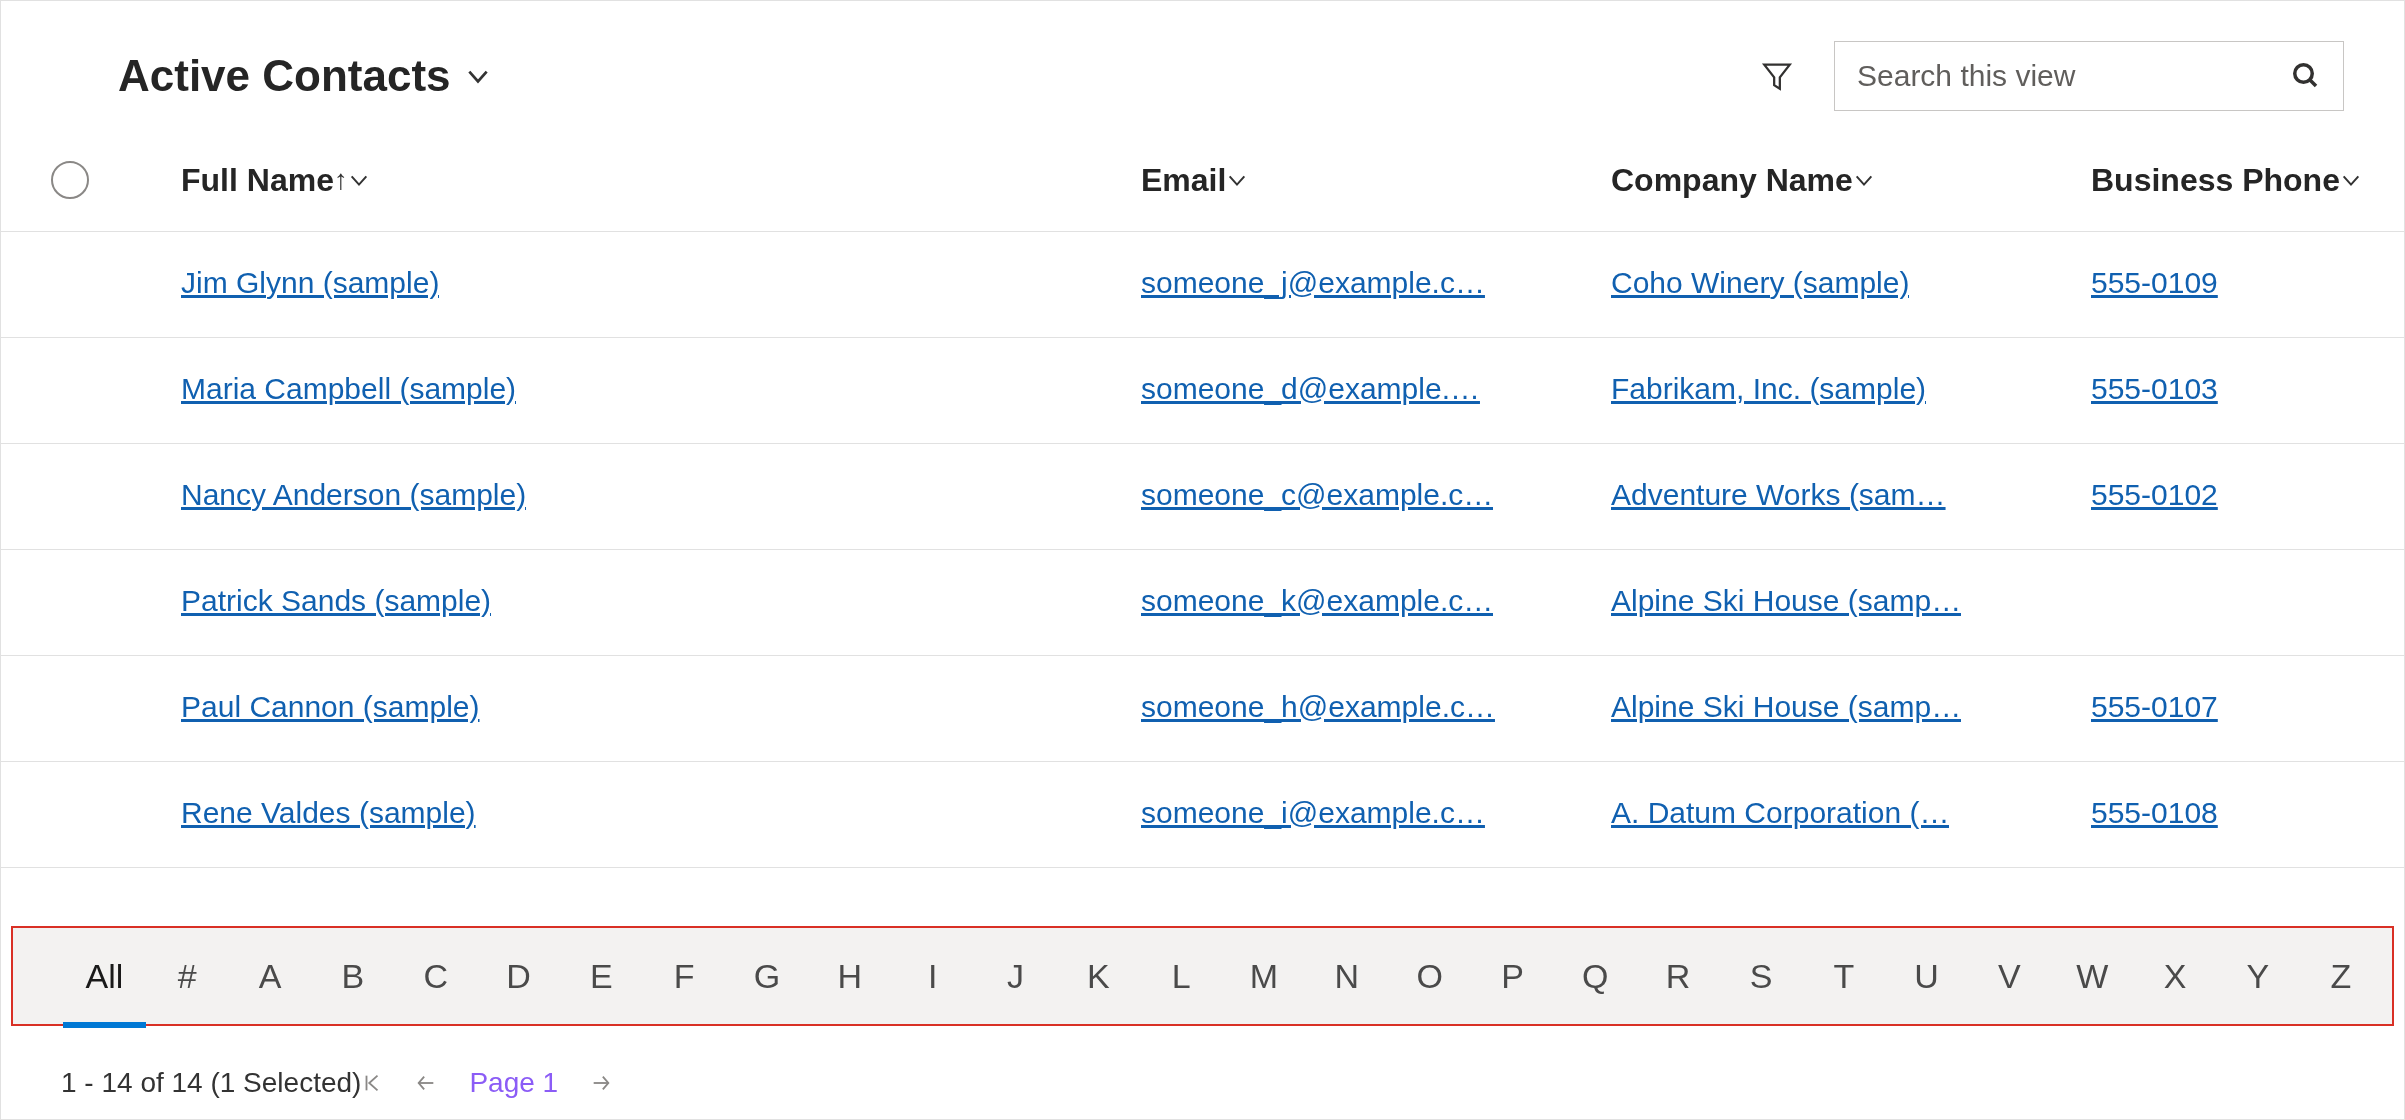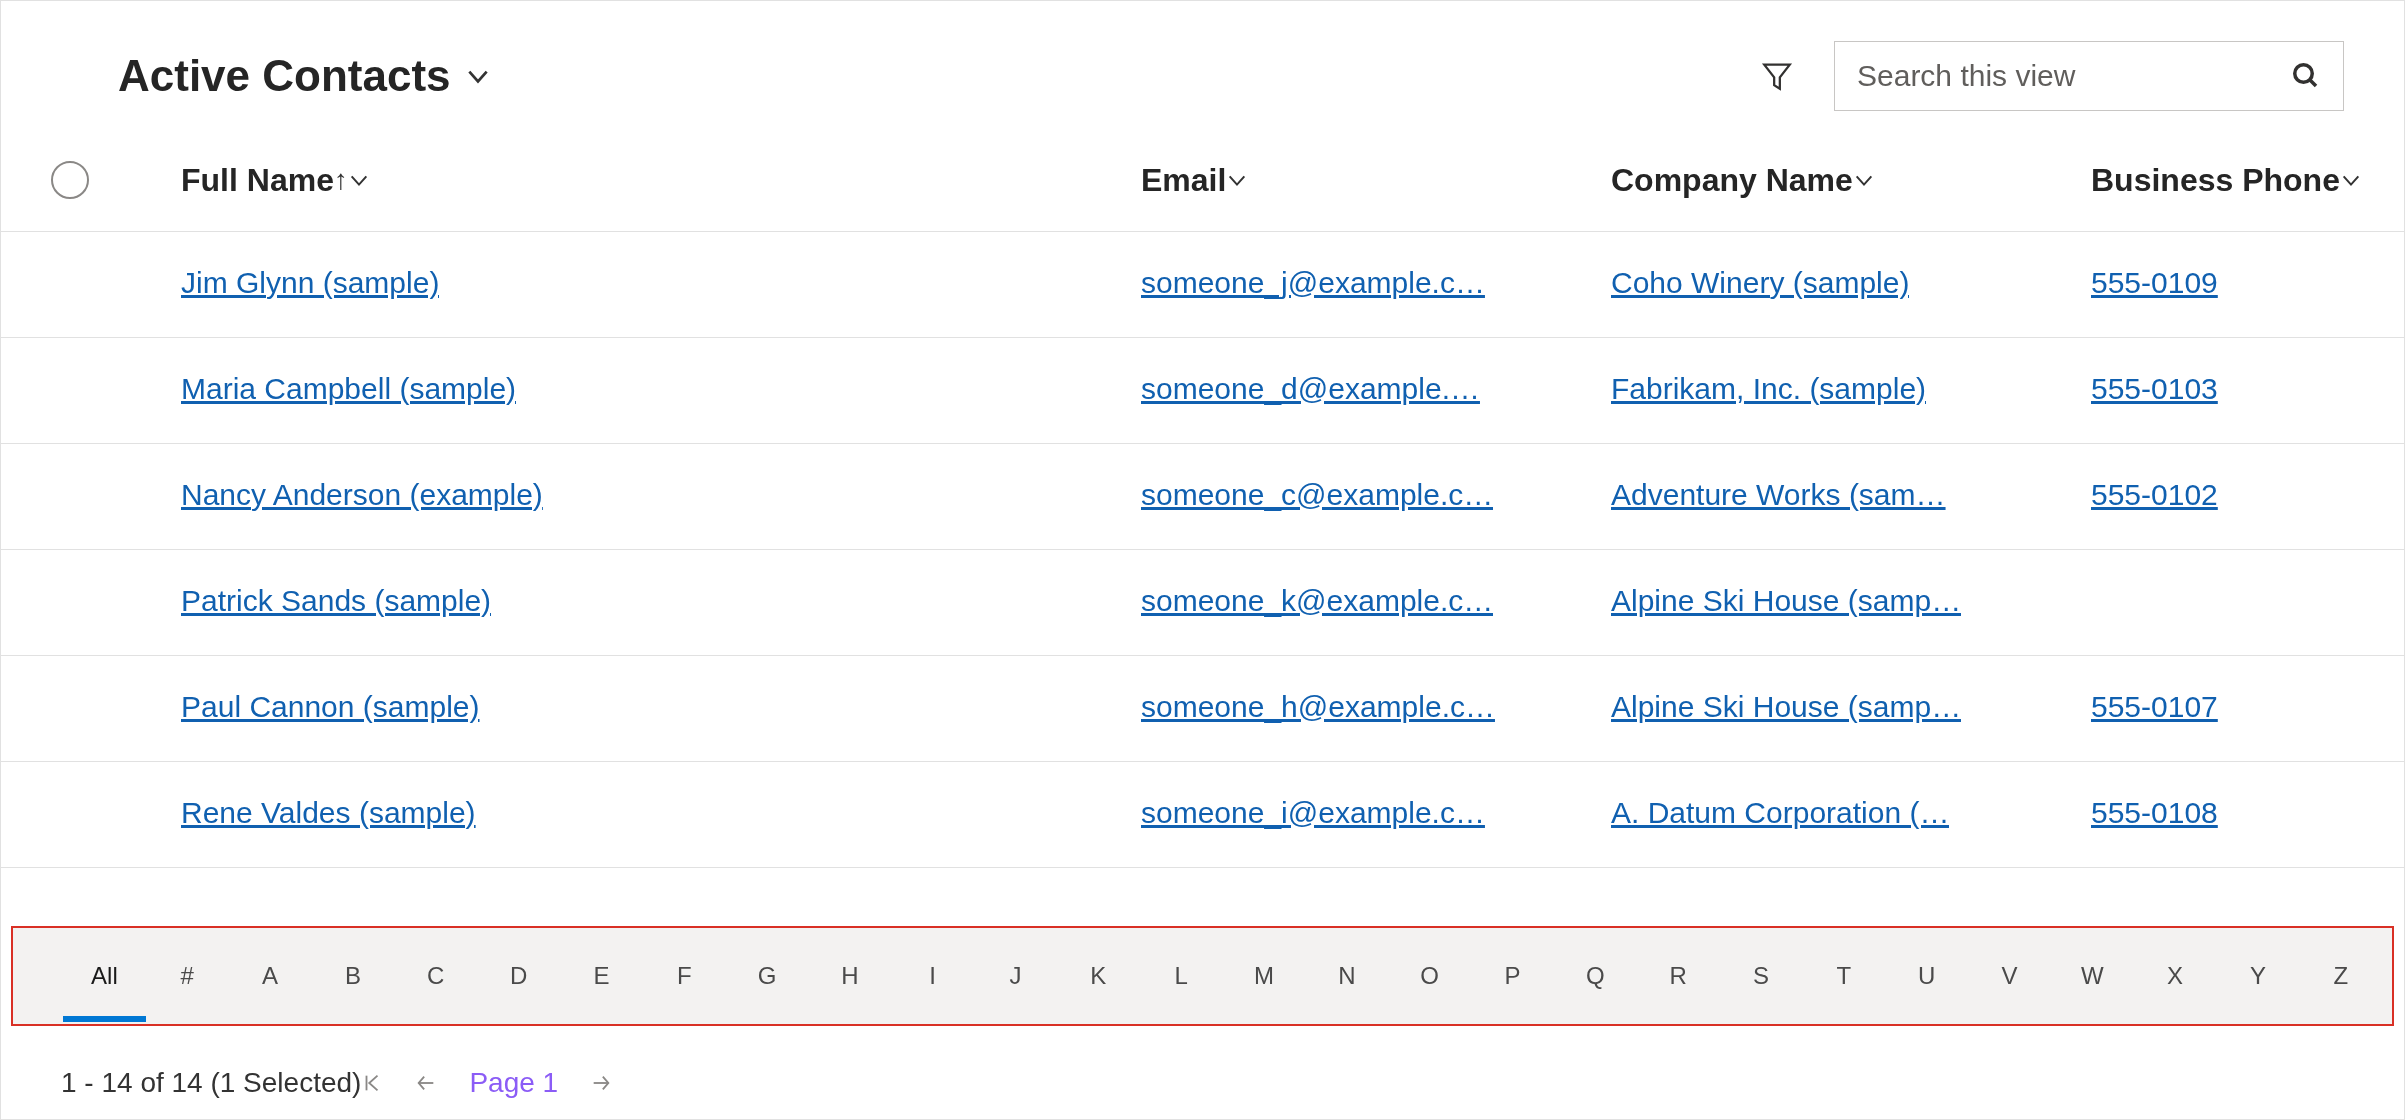--- a/index.html
+++ b/index.html
@@ -125,21 +125,21 @@
       top: 925px;
       height: 100px;
       border: 2px solid #d93025;
       background: #f3f2f1;
       display: flex;
       align-items: center;
       padding: 0 10px 0 50px;
       gap: 0;
     }
     .alpha-item {
-      font-size: 24px;
+      font-size: 34px;
       color: #4a4a4a;
       cursor: pointer;
       padding: 8px 10px;
       width: 85px;
       text-align: center;
     }
     .alpha-item.active {
       position: relative;
       color: #1a1a1a;
     }
@@ -240,21 +240,21 @@
       </div>
       <div class="row">
         <div class="sel"></div>
         <div class="r-name"><a href="#">Maria Campbell (sample)</a></div>
         <div class="r-email"><a href="#">someone_d@example.…</a></div>
         <div class="r-company"><a href="#">Fabrikam, Inc. (sample)</a></div>
         <div class="r-phone"><a href="#">555-0103</a></div>
       </div>
       <div class="row">
         <div class="sel"></div>
-        <div class="r-name"><a href="#">Nancy Anderson (example)</a></div>
+        <div class="r-name"><a href="#">Nancy Anderson (sample)</a></div>
         <div class="r-email"><a href="#">someone_c@example.c…</a></div>
         <div class="r-company"><a href="#">Adventure Works (sam…</a></div>
         <div class="r-phone"><a href="#">555-0102</a></div>
       </div>
       <div class="row">
         <div class="sel"></div>
         <div class="r-name"><a href="#">Patrick Sands (sample)</a></div>
         <div class="r-email"><a href="#">someone_k@example.c…</a></div>
         <div class="r-company"><a href="#">Alpine Ski House (samp…</a></div>
       </div>

